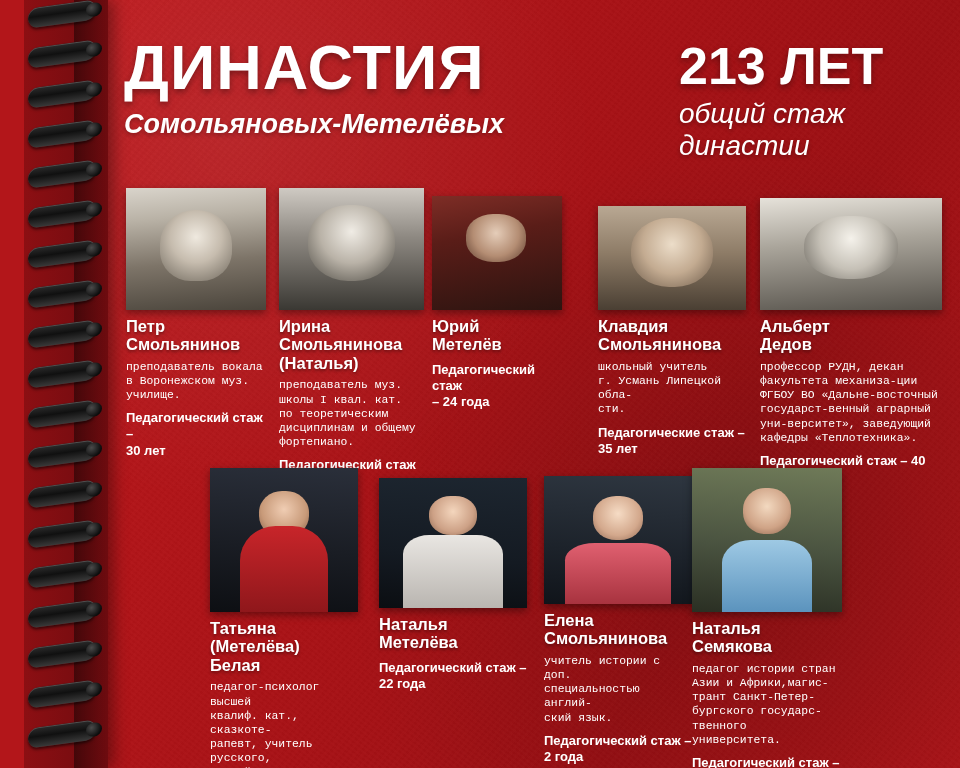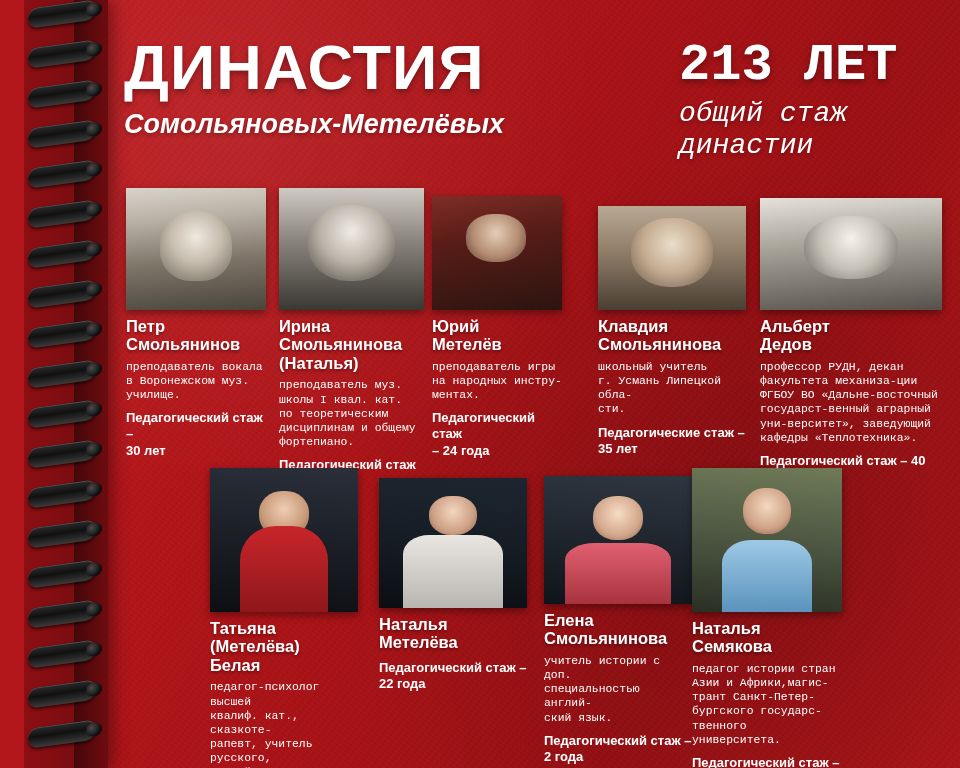--- a/index.html
+++ b/index.html
@@ -69,21 +69,21 @@
   }
   #subtitle {
     color:#ffffff;
     font-size:27px;
     font-weight:bold;
     font-style:italic;
     margin-top:10px;
     text-shadow: 0 2px 4px rgba(0,0,0,.3);
   }
   #years-block {
-    position:absolute; left:655px; top:40px; width:270px;font-family:Liberation Mono, monospace;
+    position:absolute; left:655px; top:40px; width:270px;
   }
   #years-number {
     color:#ffffff; font-size:52px; font-weight:bold; line-height:1;
     text-shadow: 0 3px 6px rgba(0,0,0,.35);
   }
   #years-caption {
     color:#ffffff; font-size:28px; font-style:italic; line-height:1.15; margin-top:6px;
     text-shadow: 0 2px 4px rgba(0,0,0,.3);
   }
 
@@ -216,23 +216,20 @@
     <div class="pexp">Педагогический стаж –
 44 года</div>
   </div>
 
   <div class="card" style="left:408px; top:196px; width:130px;">
     <div class="photo pf-yuri" style="height:114px">
         <div class="ph-inner"></div>
       </div>
     <div class="pname">Юрий
 Метелёв</div>
-    <div class="pdesc">преподаватель игры
-на народных инстру-
-ментах.</div>
     <div class="pexp">Педагогический стаж
 – 24 года</div>
   </div>
 
   <div class="card" style="left:574px; top:206px; width:148px;">
     <div class="photo pf-klav" style="height:104px">
         <div class="ph-inner"></div>
       </div>
     <div class="pname">Клавдия
 Смольянинова</div>

